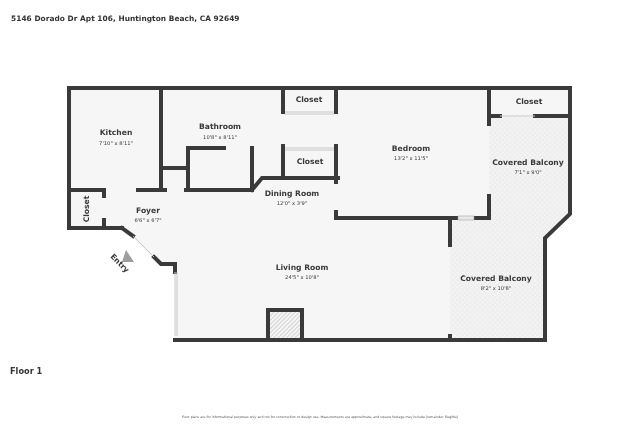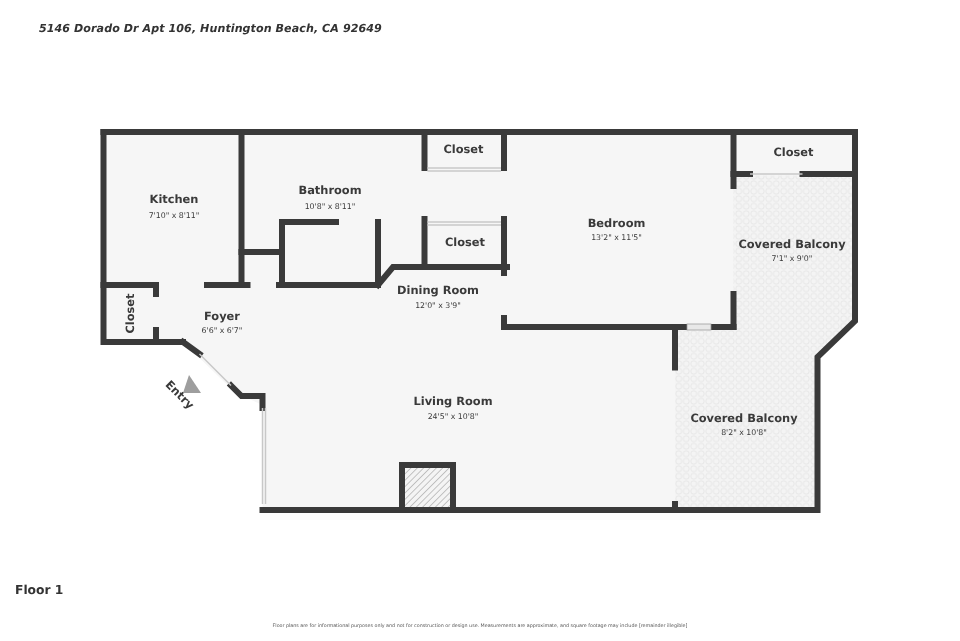--- a/index.html
+++ b/index.html
@@ -1,18 +1,18 @@
 <!DOCTYPE html>
 <html><head>
   <meta charset="utf-8">
   <style>
     html, body { margin: 0; padding: 0; background: #ffffff; }
     body { width: 640px; height: 427px; position: relative; overflow: hidden; font-family: "DejaVu Sans", sans-serif; }
-    .address { position: absolute; left: 26px; top: 14px; font-size: 7.4px; font-weight: bold; color: #333; letter-spacing: 0.05px; font-style: italic; }
-    .floor-label { position: absolute; left: 10px; top: 388px; font-size: 8.2px; font-weight: bold; color: #333; }
+    .address { position: absolute; left: 11px; top: 14px; font-size: 7.4px; font-weight: bold; color: #333; letter-spacing: 0.05px; }
+    .floor-label { position: absolute; left: 10px; top: 366px; font-size: 8.2px; font-weight: bold; color: #333; }
     .disclaimer { position: absolute; left: 0; width: 640px; top: 415px; text-align: center; font-size: 3.2px; color: #555; }
     svg.plan { position: absolute; left: 0; top: 0; }
     .room-name { font-family: "DejaVu Sans", sans-serif; font-weight: bold; font-size: 7.6px; fill: #3a3a3a; text-anchor: middle; }
     .room-dim { font-family: "DejaVu Sans", sans-serif; font-size: 5.2px; fill: #3a3a3a; text-anchor: middle; }
   </style>
 </head>
 <body>
 
 <div class="address">5146 Dorado Dr Apt 106, Huntington Beach, CA 92649</div>
 

